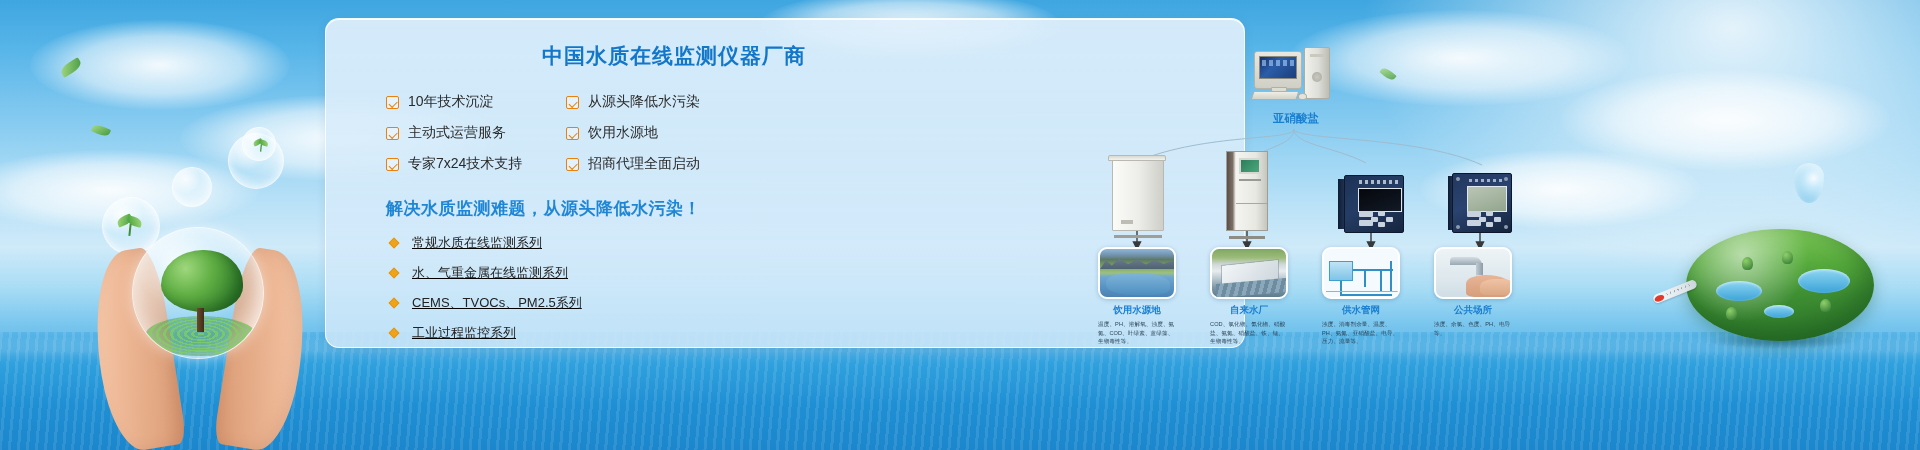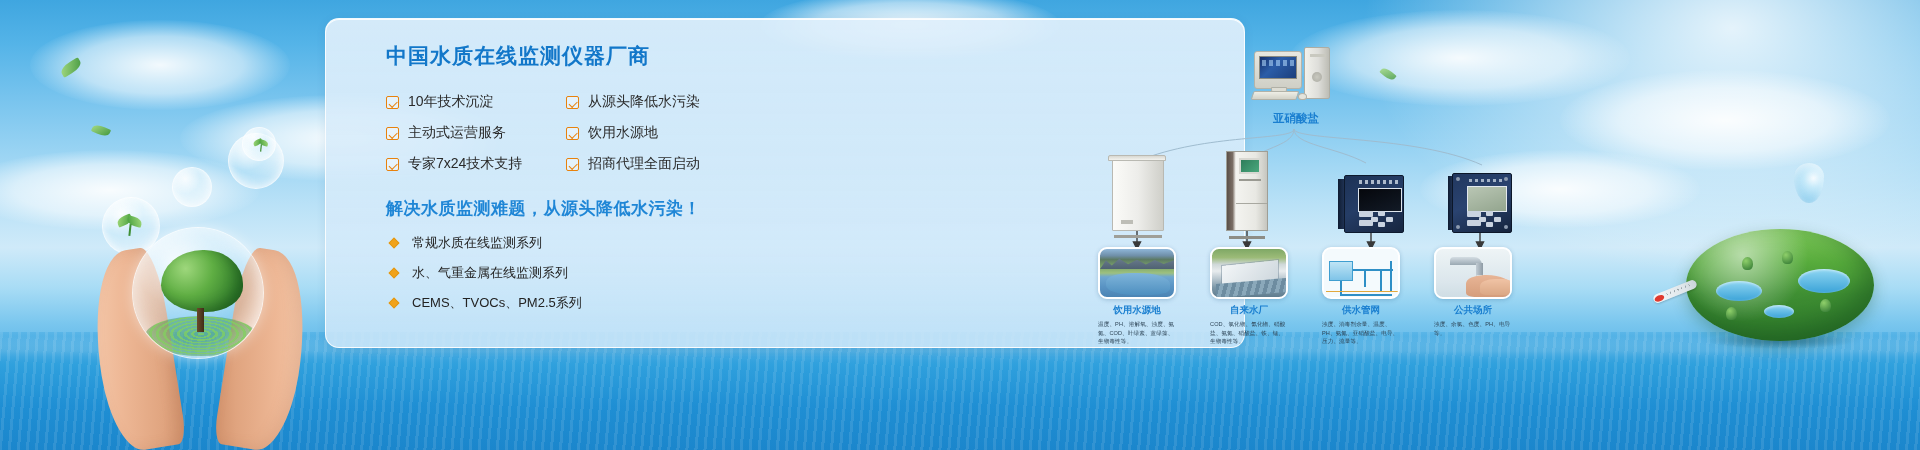--- a/index.html
+++ b/index.html
@@ -41,40 +41,41 @@
     position:absolute; left:325px; top:18px; width:920px; height:330px;
     border-radius:14px;
     background:linear-gradient(to bottom, rgba(223,239,251,.93) 0%, rgba(214,235,250,.90) 45%, rgba(205,231,249,.86) 100%);
     border:1px solid rgba(255,255,255,.85);
     box-shadow:0 2px 10px rgba(30,90,140,.12), inset 0 1px 0 rgba(255,255,255,.9);
   }
   .panel-left { position:absolute; left:60px; top:22px; width:420px; }
   .title {
     color:#1277c9; font-size:21px; font-weight:bold; letter-spacing:1px;
     line-height:30px;
+    text-align:right;
   }
   .subtitle {
     color:#2b2b2b; font-size:12.5px; font-weight:bold; line-height:22px; margin-top:8px;
     letter-spacing:.2px;
   }
   .checklist { margin-top:22px; display:grid; grid-template-columns:180px 180px; row-gap:13px; }
   .check-item { display:flex; align-items:center; font-size:14px; color:#2a2a2a; }
   .cbox {
     width:13px; height:13px; border:1.6px solid #e8820c; border-radius:2px;
     margin-right:9px; position:relative; flex:none; background:rgba(255,255,255,.4);
   }
   .cbox::after {
     content:""; position:absolute; left:2px; top:4px; width:7px; height:3.5px;
     border-left:1.8px solid #e8820c; border-bottom:1.8px solid #e8820c;
     transform:rotate(-45deg);
   }
   .slogan {
     margin-top:24px; color:#1f86d6; font-size:17px; font-weight:bold; letter-spacing:.5px;
   }
-  .bullets { margin-top:14px; }
+  .bullets { margin-top:14px;text-decoration:underline; }
   .bullet-item { display:flex; align-items:center; font-size:13px; color:#232323; margin-bottom:12px; }
   .diamond {
     width:8px; height:8px; background:#f0a21a; transform:rotate(45deg);
     margin-right:14px; margin-left:4px; flex:none;
     box-shadow:0 0 0 1px rgba(214,140,10,.5) inset;
   }
 
   
   .diagram { position:absolute; left:760px; top:10px; width:460px; height:320px; }
 
@@ -500,20 +501,24 @@
         <span class="diamond"></span>
         <span>常规水质在线监测系列</span>
       </div>
       <div class="bullet-item">
         <span class="diamond"></span>
         <span>水、气重金属在线监测系列</span>
       </div>
       <div class="bullet-item">
         <span class="diamond"></span>
         <span>CEMS、TVOCs、PM2.5系列</span>
+      </div>
+      <div class="bullet-item">
+        <span class="diamond"></span>
+        <span>工业过程监控系列</span>
       </div>
     </div>
   </div>
 
   <div class="diagram">
 
     <div class="pc-wrap">
       <div class="monitor">
         <div class="screen"></div>
         <div class="stand"></div>

